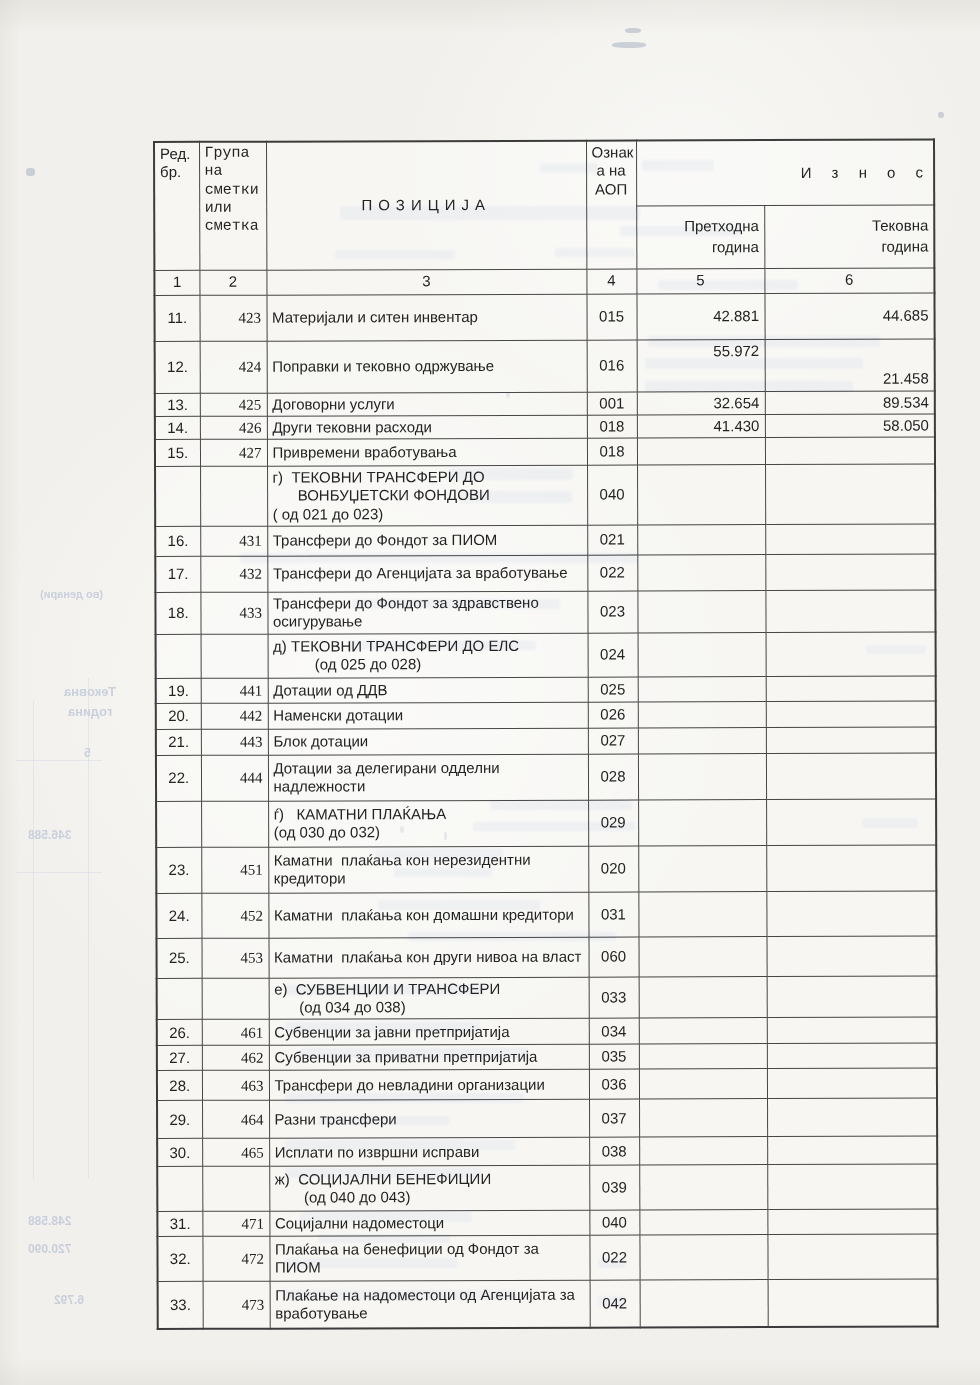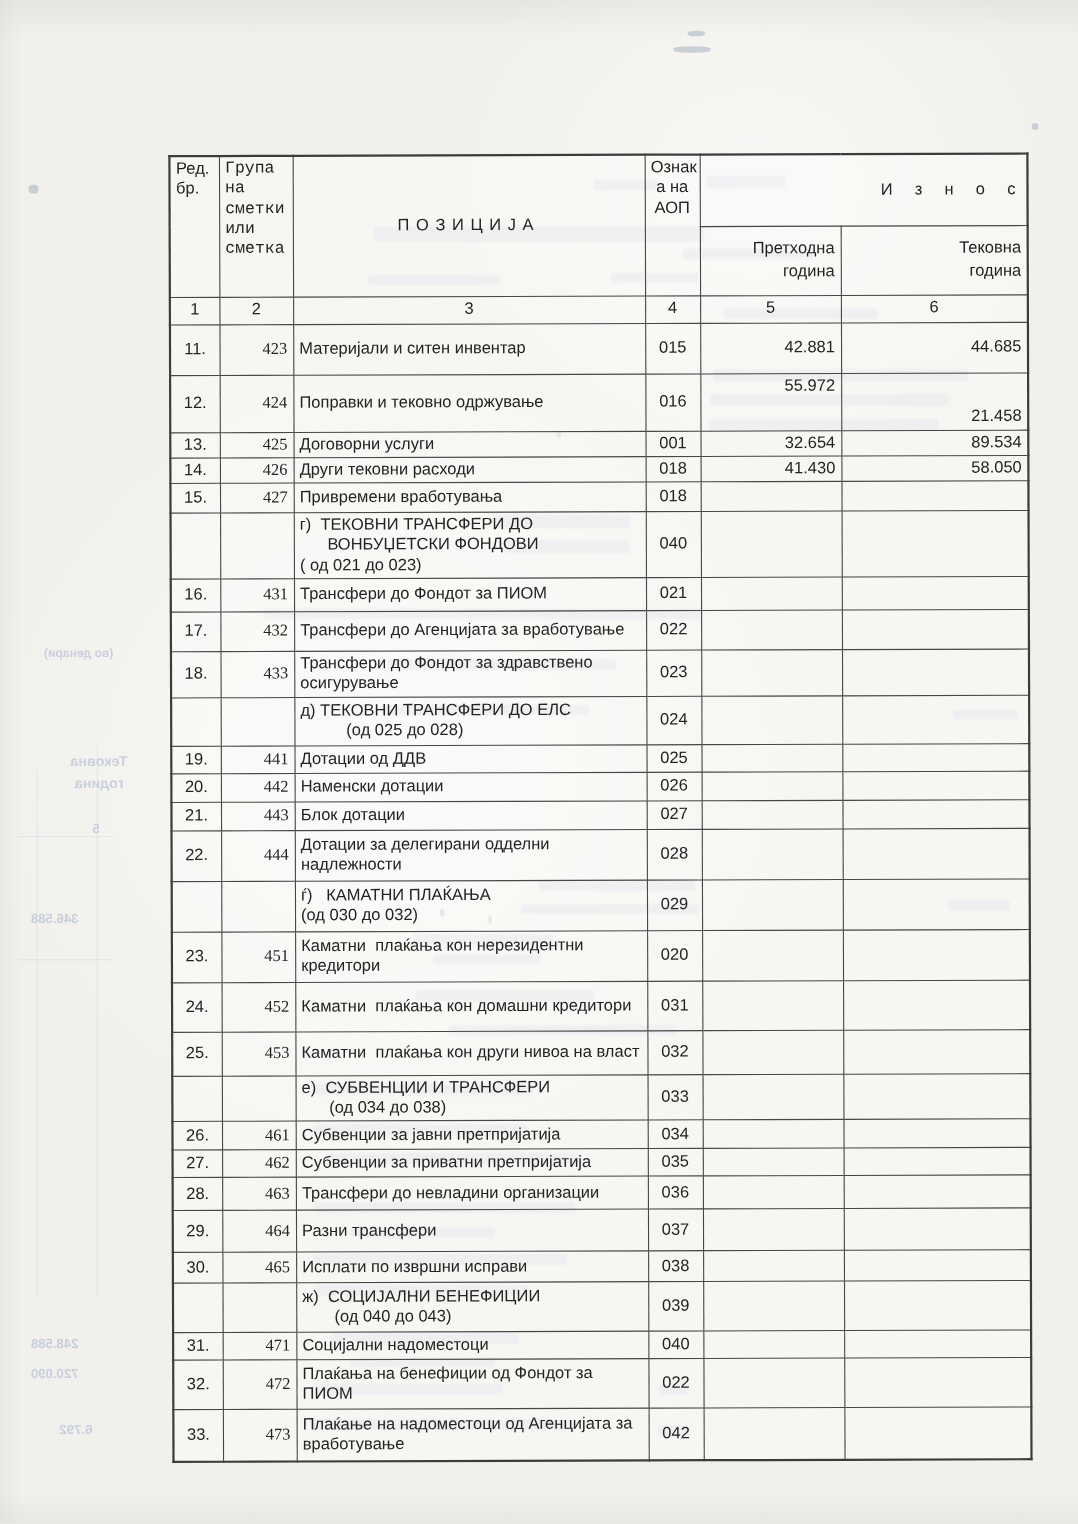--- a/index.html
+++ b/index.html
@@ -294,21 +294,21 @@
           <td class="c-group">452</td>
           <td class="c-pos">Каматни  плаќања кон домашни кредитори</td>
           <td class="c-aop">031</td>
           <td class="c-amt"></td>
           <td class="c-amt"></td>
         </tr>
         <tr style="height: 40px;">
           <td class="c-no">25.</td>
           <td class="c-group">453</td>
           <td class="c-pos">Каматни  плаќања кон други нивоа на власт</td>
-          <td class="c-aop">032</td>
+          <td class="c-aop">060</td>
           <td class="c-amt"></td>
           <td class="c-amt"></td>
         </tr>
         <tr style="height: 40px;">
           <td class="c-no"></td>
           <td class="c-group"></td>
           <td class="c-pos">е)  СУБВЕНЦИИ И ТРАНСФЕРИ
       (од 034 до 038)</td>
           <td class="c-aop">033</td>
           <td class="c-amt"></td>

